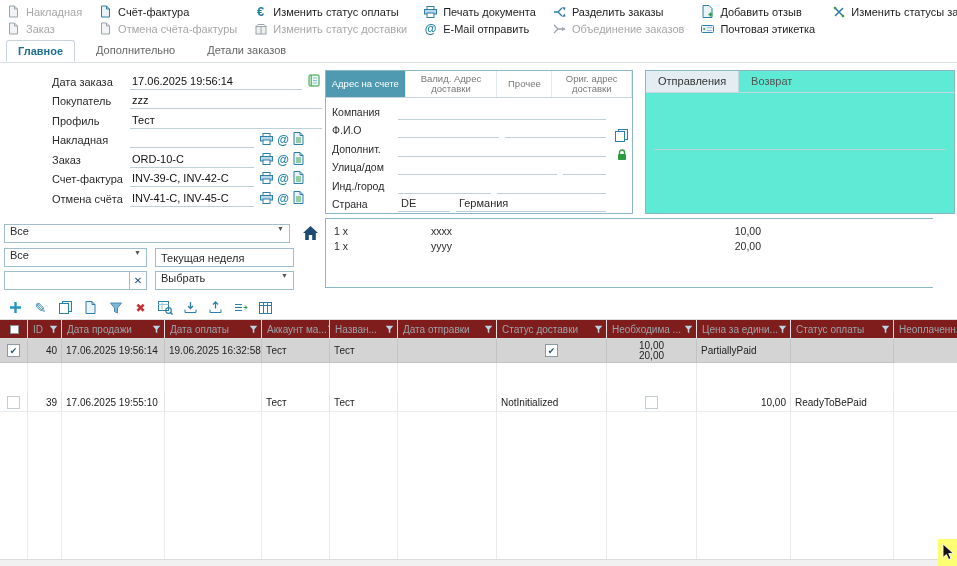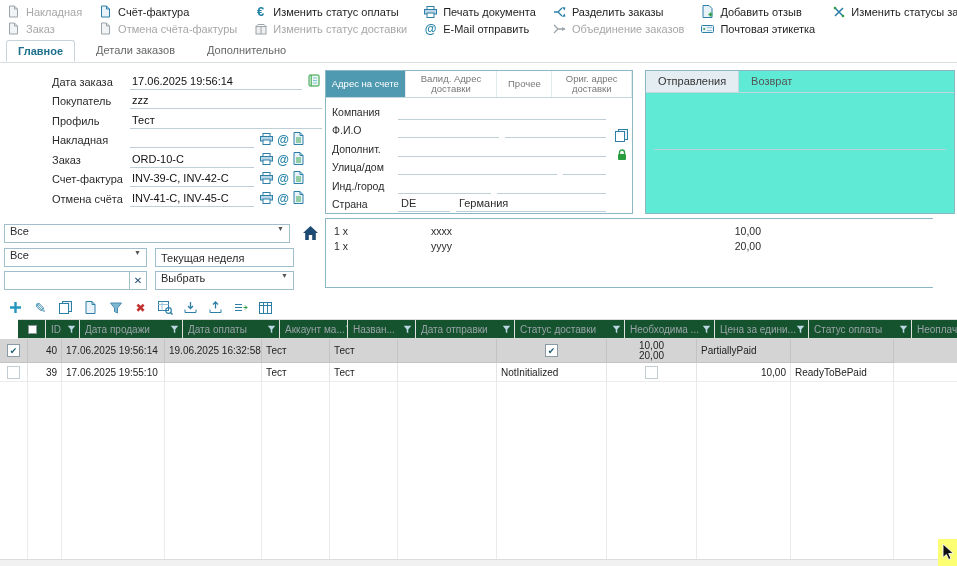--- a/index.html
+++ b/index.html
@@ -73,29 +73,29 @@
   
   .gridbar{position:absolute;left:0;top:296px;right:0;height:23px;display:flex;align-items:center;gap:4px;padding:0 5px;}
   .gbtn{width:21px;height:20px;display:flex;align-items:center;justify-content:center;cursor:pointer;}
   .pencil{color:#2d7fa8;font-size:14px;} .redx{color:#c23030;font-size:12px;font-weight:bold;}
 
   
   .grid{position:absolute;left:0;top:319px;right:0;bottom:7px;overflow:hidden;}
   .gcols{display:grid;grid-template-columns:28px 34px 103px 97px 68px 68px 99px 110px 90px 94px 103px 81px;}
   .colguides{position:absolute;inset:0;}
   .colguides div{border-right:1px solid #ebebeb;height:100%;}
-  .g-head{position:relative;height:20px;background:#14532d;border-top:1px solid #dcdcdc;border-bottom:1px solid #d8d8d8;margin-left:18px;}
+  .g-head{position:relative;height:20px;background:#7f1d1d;border-top:1px solid #dcdcdc;border-bottom:1px solid #d8d8d8;}
   .g-hcell{display:flex;align-items:center;color:#9ba3a9;font-size:10px;padding:0 3px 0 5px;border-right:1px solid #e0e0e0;overflow:hidden;white-space:nowrap;}
   .g-hcell .funnel{margin-left:auto;flex:0 0 auto;display:inline-flex;}
   .selall{width:9px;height:9px;border:1px solid #8c979e;background:#fff;display:inline-block;}
   .g-row{position:relative;cursor:pointer;}
   .g-row .g-cell{display:flex;align-items:center;font-size:10px;padding:0 4px;border-right:1px solid #e4e4e4;border-bottom:1px solid #ececec;overflow:hidden;white-space:nowrap;color:#222;}
   .g-row.selected{background:#d4d4d4;}
   .g-row.selected .g-cell{border-right-color:#c3c3c3;border-bottom-color:#c3c3c3;}
-  .r1{height:24px;} .r2{height:19px;}
+  .r1{height:24px;} .r2{height:19px;margin-top:30px;}
   .ta-r{justify-content:flex-end;} .ta-c{justify-content:center;}
   .pricecell{flex-direction:column;align-items:flex-end;justify-content:center;line-height:10px;font-size:9.5px;}
   .cb{width:13px;height:13px;border:1px solid #8b9ba5;background:#fff;display:flex;align-items:center;justify-content:center;font-size:9px;color:#1d5a6e;}
   .cb.light{border-color:#c2cdd3;}
 
   .hscroll{position:absolute;left:0;right:0;bottom:0;height:7px;background:#f1f1f1;border-top:1px solid #dcdcdc;}
   .cursor-hl{position:absolute;right:0;bottom:0;width:19px;height:27px;background:#fcff72;display:flex;align-items:center;justify-content:center;z-index:10;}
 </style>
 </head>
 <body>
@@ -225,22 +225,22 @@
               <circle cx="10" cy="10" r="1.3" fill="#2a9e3f"></circle>
             </svg>
           </span>
         <span>Изменить статусы заказов</span>
       </div>
     </div>
   </div>
 
   <div class="tabs">
     <div class="tab active">Главное</div>
+    <div class="tab">Дополнительно</div>
     <div class="tab">Детали заказов</div>
-    <div class="tab">Дополнительно</div>
   </div>
 
   <div class="form">
     <div class="frow">
       <span class="flabel">Дата заказа</span>
       <span class="fvalue">17.06.2025 19:56:14</span>
       <span class="ficons">
           <span><svg width="12" height="13" viewBox="0 0 12 13">
               <rect x="1" y="1" width="10" height="11" rx="1" fill="#eaf6ee" stroke="#2a9e3f"></rect>
               <path d="M3.2 1v11" stroke="#2a9e3f"></path>

